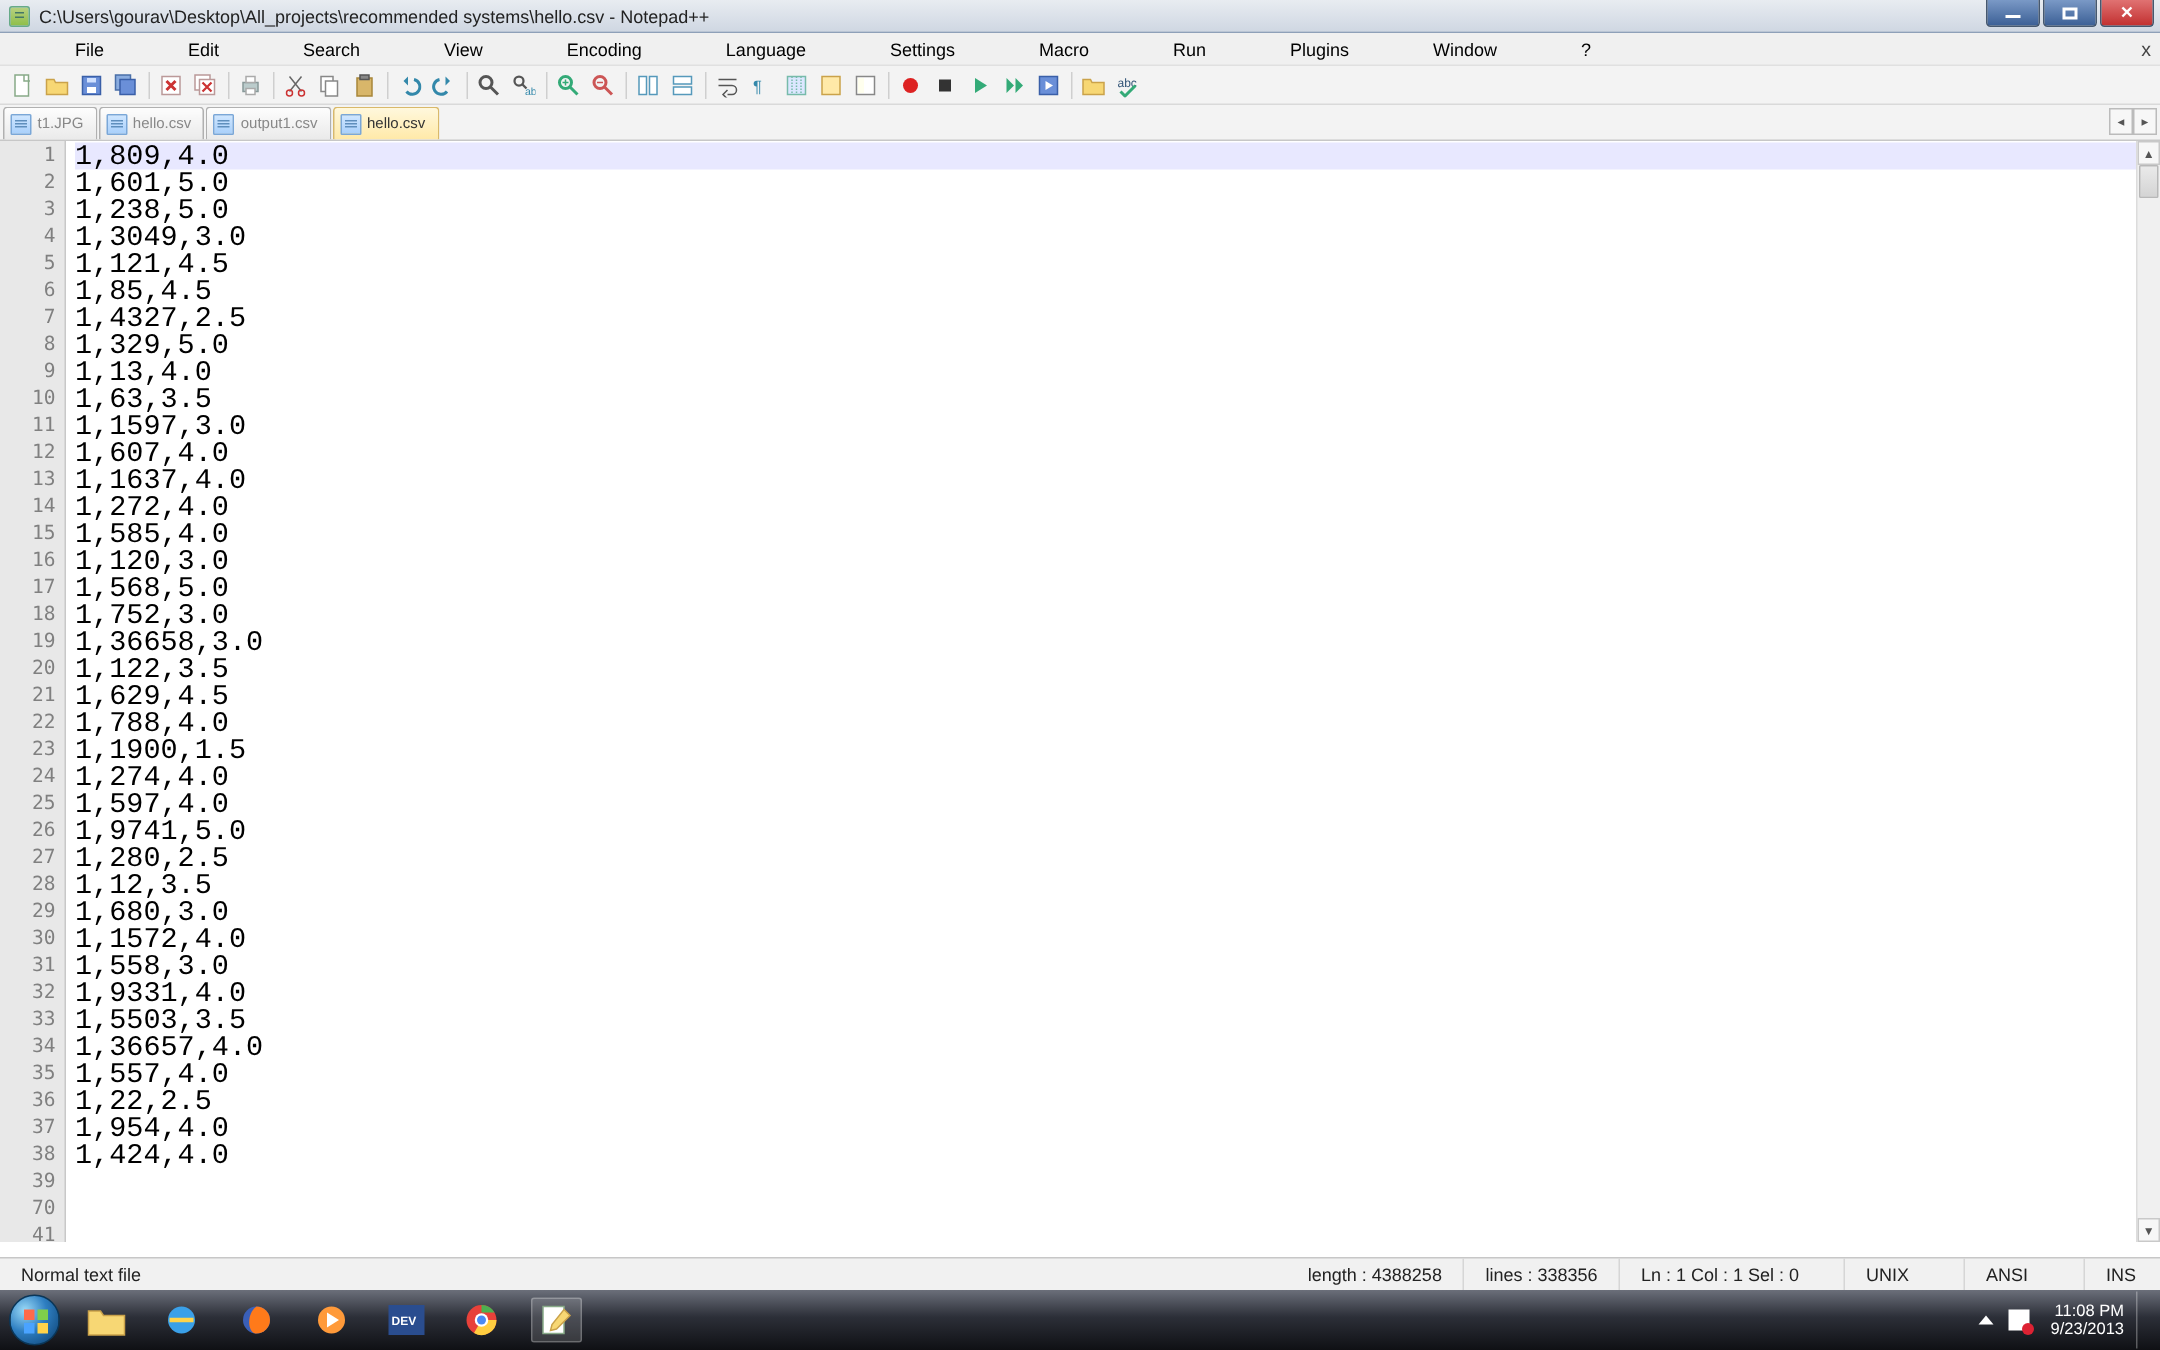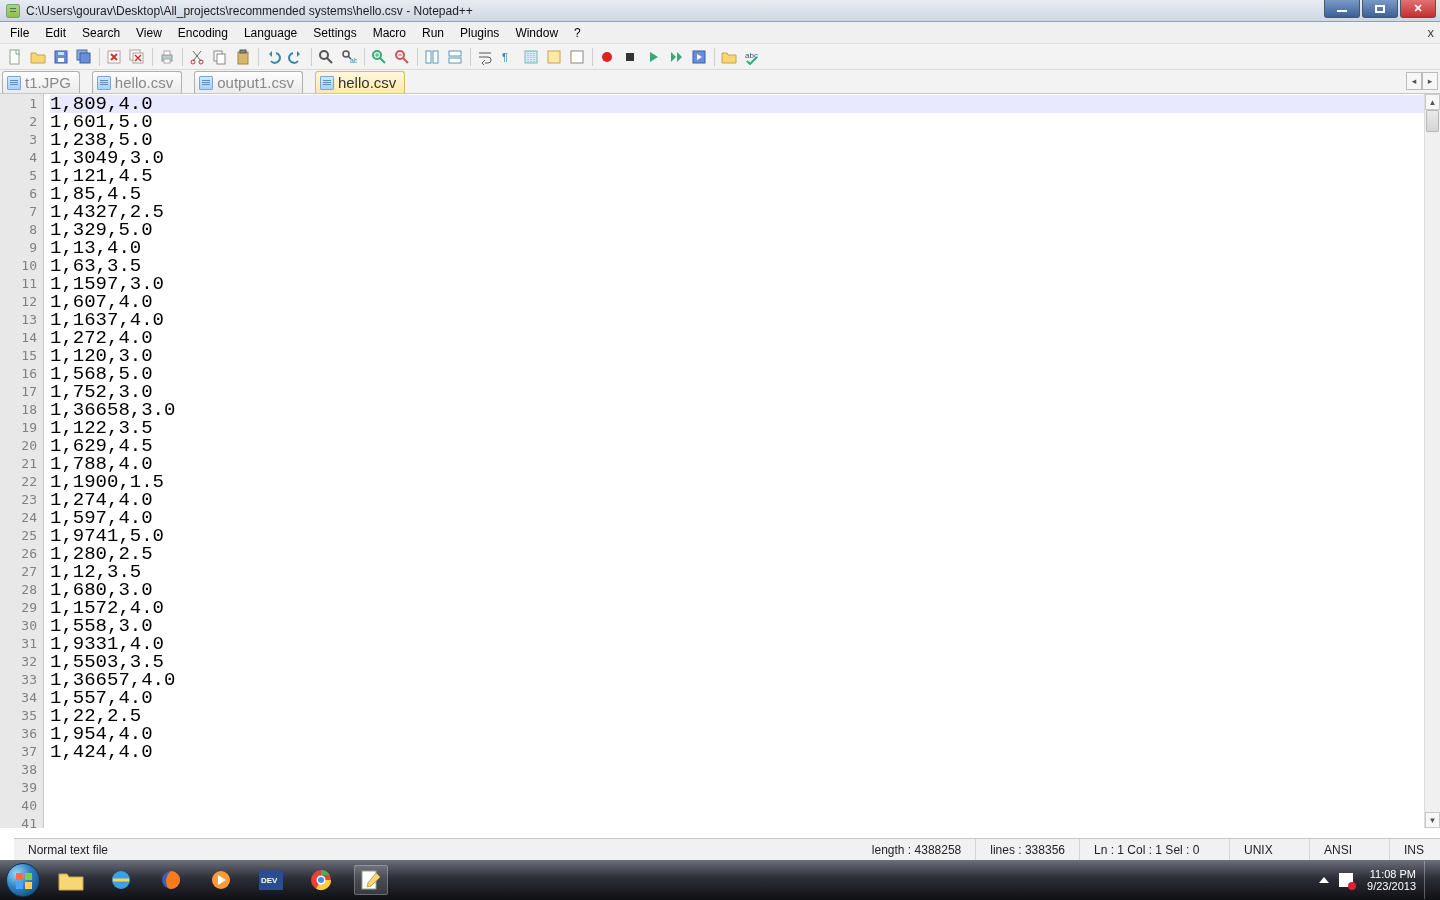--- a/index.html
+++ b/index.html
@@ -11,49 +11,49 @@
   .titlebar .app-icon::after{content:"";position:absolute;left:3px;top:6px;width:6px;height:1px;background:#476;}
   .titlebar .title-text { color:#222; }
   .winbtns { position:absolute; right:4px; top:0; display:flex; }
   .winbtns div { height:18px; width:36px; margin-left:2px; border:1px solid #46586f; border-top:none; border-radius:0 0 3px 3px; display:flex; align-items:center; justify-content:center; color:#fff; font-weight:bold; font-size:11px; }
   .winbtn-min,.winbtn-max { background:linear-gradient(#7a99c6,#3c6096); }
   .winbtn-close { background:linear-gradient(#e07272,#c23030); }
   .winbtn-min span{width:10px;height:2px;background:#fff;display:block;margin-top:5px;}
   .winbtn-max span{width:10px;height:8px;border:2px solid #fff;display:block;}
   
   .menubar { height:22px; background:#f0f0f0; border-bottom:1px solid #e0e0e0; display:flex; align-items:center; padding-left:2px; position:relative; }
-  .menubar .menu-item { padding:3px 8px; color:#000; }
+  .menubar .menu-item { padding:3px 8px; color:#000;margin-left:40px; }
   .menubar .close-doc { position:absolute; right:6px; top:3px; font-family:Arial; font-size:13px; color:#444; }
   
   .toolbar { height:26px; background:#f3f3f3; border-bottom:1px solid #d9d9d9; display:flex; align-items:center; padding:0 4px; gap:0; }
   .tbtn { width:22px; height:22px; display:flex; align-items:center; justify-content:center; margin-right:1px; border:1px solid transparent; }
   .tsep { width:1px; height:18px; background:#cfcfcf; margin:0 3px; }
   .tbtn svg { width:16px; height:16px; display:block; }
   
   .tabbar { height:24px; background:#f3f3f3; border-bottom:1px solid #c7c7c7; display:flex; align-items:flex-end; padding-left:2px; position:relative;}
-  .ftab { height:22px; border:1px solid #b0b0b0; border-bottom:none; background:linear-gradient(#fdfdfd,#eaeaea); margin-right:12px; display:flex; align-items:center; padding:0 8px 0 4px; font-size:15px; border-radius:3px 3px 0 0; color:#333;text-align:center;}
+  .ftab { height:22px; border:1px solid #b0b0b0; border-bottom:none; background:linear-gradient(#fdfdfd,#eaeaea); margin-right:1px; display:flex; align-items:center; padding:0 8px 0 4px; font-size:10px; border-radius:3px 3px 0 0; color:#333;text-align:center;}
   .ftab.active { background:linear-gradient(#fff8dd,#ffe9a8); border-color:#d9b96a; }
   .ftab .file-ico{ width:14px; height:14px; background:linear-gradient(#cfe6ff,#a9d0fb); border:1px solid #7aa7d8; margin-right:4px; border-radius:1px; position:relative;}
   .ftab .file-ico::after{content:"";position:absolute;left:2px;top:3px;right:2px;height:1px;background:#5f8fbd;box-shadow:0 2px 0 #5f8fbd,0 4px 0 #5f8fbd;}
   .ftab.inactive-dim { color:#888; }
   .tabbar .tab-scroll { position:absolute; right:2px; top:2px; display:flex; }
   .tabbar .tab-scroll div{width:16px;height:18px;border:1px solid #bbb;background:#f7f7f7;display:flex;align-items:center;justify-content:center;font-size:9px;color:#555;}
   
   .editor { position:absolute; top:94px; left:0; right:0; bottom:72px; background:#fff; display:flex; }
   .gutter { width:44px; background:#e8e8e8; border-right:1px solid #c8c8c8; text-align:right; padding:1px 6px 0 0; font-family:Consolas,monospace; font-size:13px; color:#808080; line-height:18px; }
   .code { flex:1; font-family:Consolas,"Courier New",monospace; font-size:19px; color:#000; line-height:18px; padding:1px 0 0 6px; position:relative; }
   .code .line { height:18px; white-space:pre; }
   .code .line.first { background:#e8e8ff; }
   .vscroll { position:absolute; right:0; top:94px; bottom:72px; width:16px; background:#f0f0f0; border-left:1px solid #dcdcdc;}
   .vscroll .arrow{height:16px;background:#f7f7f7;border:1px solid #c9c9c9;display:flex;align-items:center;justify-content:center;font-size:8px;color:#555;}
   .vscroll .track{position:absolute;top:16px;bottom:16px;left:0;right:0;}
   .vscroll .thumb{position:absolute;top:0;left:1px;right:1px;height:22px;background:linear-gradient(#eaeaea,#d4d4d4);border:1px solid #b8b8b8;border-radius:1px;}
   .vscroll .arrow.bot{position:absolute;bottom:0;left:0;right:0;}
   
-  .statusbar { position:absolute; left:14px; right:0; bottom:40px; height:22px; background:#f1f1f1; border-top:1px solid #c7c7c7; display:flex; align-items:center; font-size:12px; color:#222;text-align:right; }
+  .statusbar { position:absolute; left:0; right:0; bottom:40px; height:22px; background:#f1f1f1; border-top:1px solid #c7c7c7; display:flex; align-items:center; font-size:12px; color:#222;text-align:right; }
   .statusbar .cell { padding:0 14px; border-right:1px solid #d6d6d6; height:100%; display:flex; align-items:center;}
   .statusbar .grow{flex:1;}
   
   .taskbar { position:absolute; left:0; right:0; bottom:0; height:40px; background:linear-gradient(#6b6f7a,#2c2f38 45%,#0f1014); display:flex; align-items:center;margin-top:28px; }
   .start-orb { width:46px; height:40px; display:flex; align-items:center; justify-content:center; }
   .start-orb .orb{ width:34px; height:34px; border-radius:50%; background:radial-gradient(circle at 30% 30%,#9adaf8,#2e7ec1 45%,#0a3d6c); border:1px solid #0a3658; position:relative;}
   .start-orb .orb::after{content:"";position:absolute;width:16px;height:16px;left:9px;top:9px;background:
      linear-gradient(#ff6a4a,#ff6a4a) 0 0/7px 7px no-repeat,
      linear-gradient(#7fce4b,#7fce4b) 9px 0/7px 7px no-repeat,
      linear-gradient(#4aa3ff,#4aa3ff) 0 9px/7px 7px no-repeat,
@@ -352,38 +352,39 @@
       <div>30</div>
       <div>31</div>
       <div>32</div>
       <div>33</div>
       <div>34</div>
       <div>35</div>
       <div>36</div>
       <div>37</div>
       <div>38</div>
       <div>39</div>
-      <div>40</div>
+      <div>70</div>
       <div>41</div>
     </div>
   <div class="code" id="code">
       <div class="line first">1,809,4.0</div>
       <div class="line">1,601,5.0</div>
       <div class="line">1,238,5.0</div>
       <div class="line">1,3049,3.0</div>
       <div class="line">1,121,4.5</div>
       <div class="line">1,85,4.5</div>
       <div class="line">1,4327,2.5</div>
       <div class="line">1,329,5.0</div>
       <div class="line">1,13,4.0</div>
       <div class="line">1,63,3.5</div>
       <div class="line">1,1597,3.0</div>
       <div class="line">1,607,4.0</div>
       <div class="line">1,1637,4.0</div>
       <div class="line">1,272,4.0</div>
+      <div class="line">1,585,4.0</div>
       <div class="line">1,120,3.0</div>
       <div class="line">1,568,5.0</div>
       <div class="line">1,752,3.0</div>
       <div class="line">1,36658,3.0</div>
       <div class="line">1,122,3.5</div>
       <div class="line">1,629,4.5</div>
       <div class="line">1,788,4.0</div>
       <div class="line">1,1900,1.5</div>
       <div class="line">1,274,4.0</div>
       <div class="line">1,597,4.0</div>

